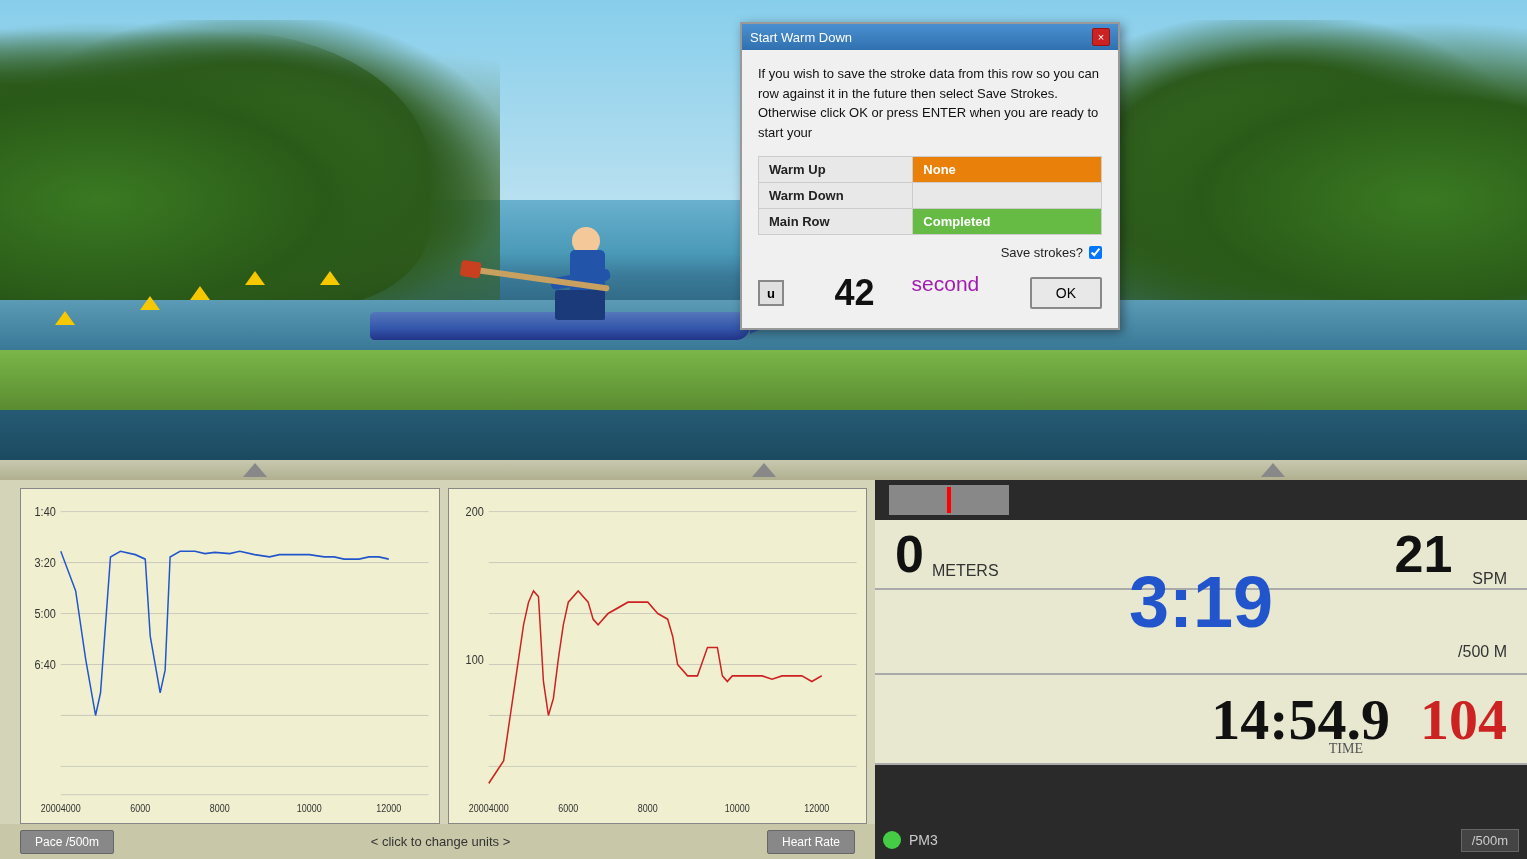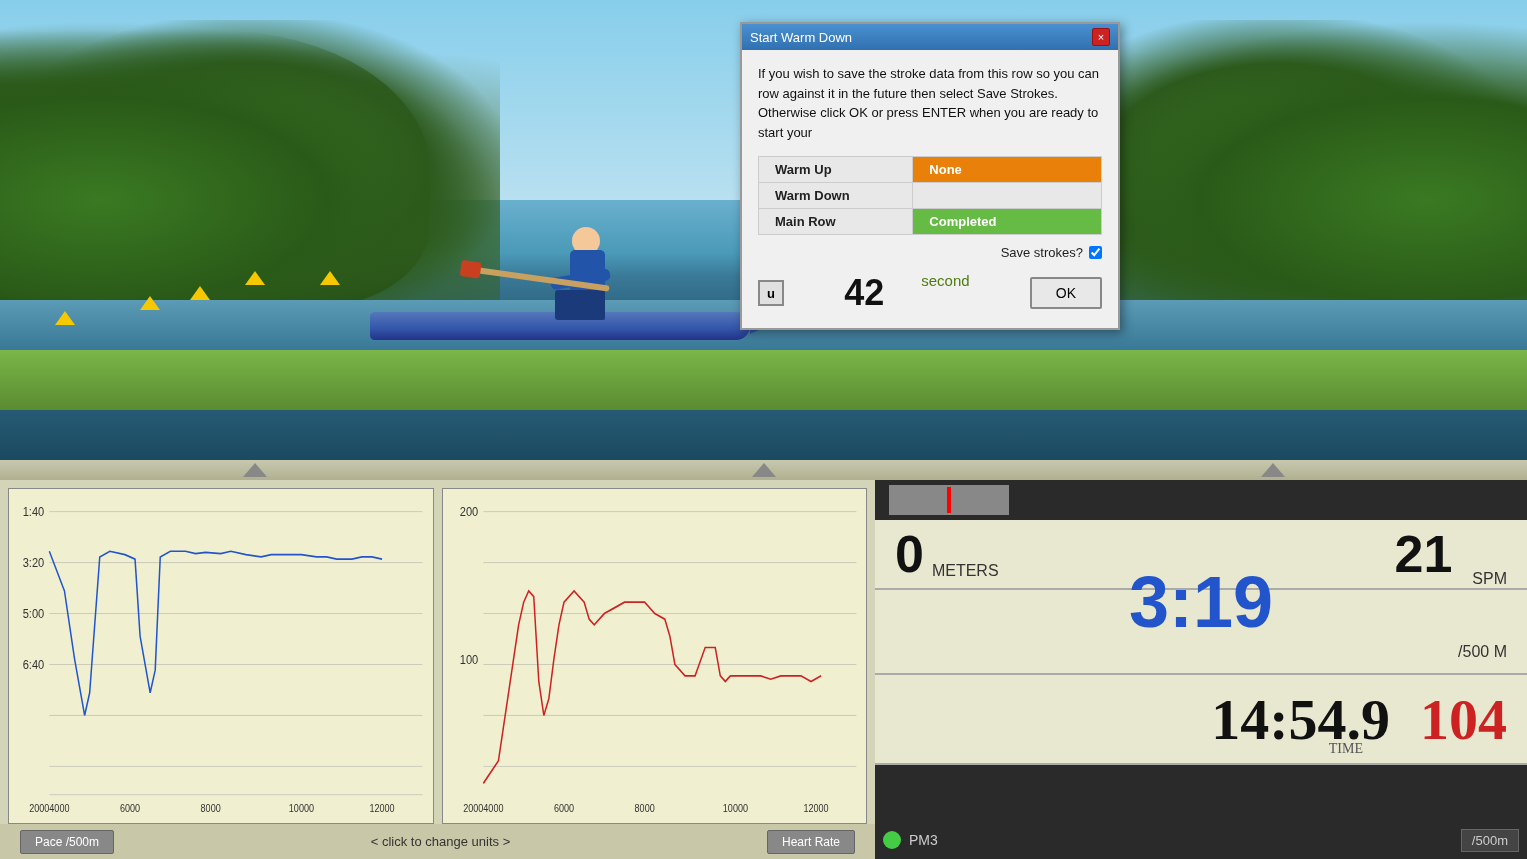--- a/index.html
+++ b/index.html
@@ -146,21 +146,21 @@
       height: 379px;
       background: #d4d4b8;
       display: flex;
       flex-direction: column;
     }
 
     #charts-row {
       display: flex;
       flex-direction: row;
       flex: 1;
-      padding: 8px 8px 0 8px;
+      padding: 8px 8px 0 20px;
       gap: 8px;
     }
 
     .chart-container {
       flex: 1;
       background: #f0f0d0;
       border: 1px solid #888;
       position: relative;
       overflow: hidden;
     }
@@ -404,21 +404,21 @@
     }
 
     #dialog-table {
       width: 100%;
       border-collapse: collapse;
       margin-bottom: 10px;
     }
 
     #dialog-table td {
       border: 1px solid #ccc;
-      padding: 5px 16px;
+      padding: 5px 10px;
       font-size: 13px;
       font-weight: bold;
     }
 
     .td-label {
       background: #e8e8e8;
       color: #222;
       width: 45%;
     }
 
@@ -469,22 +469,22 @@
       align-items: flex-start;
     }
 
     #timer-number {
       font-size: 36px;
       font-weight: bold;
       color: #111;
     }
 
     #timer-unit {
-      font-size: 15px;
-      color: #4d7c0f;
+      font-size: 21px;
+      color: #a21caf;
       margin-left: 37px;
     }
 
     #ok-button {
       background: #e8e8e8;
       border: 2px solid #888;
       padding: 6px 24px;
       font-size: 14px;
       cursor: pointer;
       border-radius: 2px;

